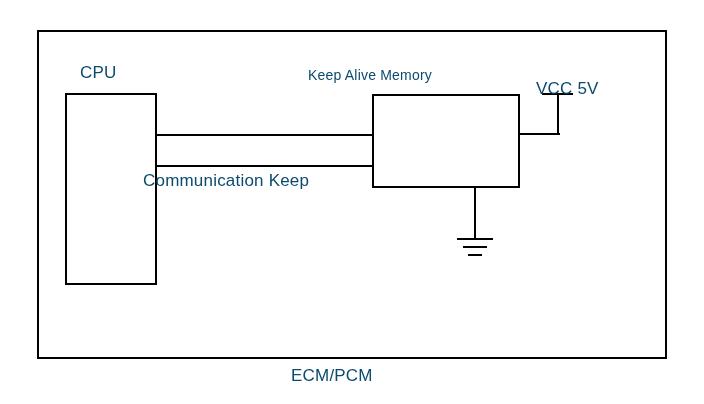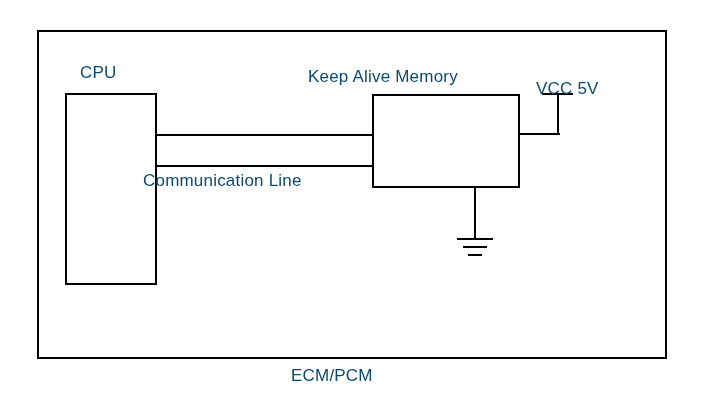--- a/index.html
+++ b/index.html
@@ -72,21 +72,21 @@
   
   #kam-box {
     left: 372px;
     top: 94px;
     width: 148px;
     height: 94px;
   }
   #kam-caption {
     left: 308px;
     top: 68px;
-    font-size: 17px;
+    font-size: 14px;
     letter-spacing: 0.2px;
   }
 
   
   #control-line {
     left: 155px;
     top: 134px;
     width: 219px;
   }
   #control-caption {
@@ -162,21 +162,21 @@
 
   <div class="box" id="cpu-box"></div>
   <div class="label" id="cpu-caption">CPU</div>
 
   <div class="box" id="kam-box"></div>
   <div class="label" id="kam-caption">Keep Alive Memory</div>
 
   <div class="hline" id="control-line"></div>
 
   <div class="hline" id="communication-line"></div>
-  <div class="label" id="communication-caption">Communication Line</div>
+  <div class="label" id="communication-caption">Communication Keep</div>
 
   <div class="hline" id="vcc-lead-h"></div>
   <div class="vline" id="vcc-lead-v"></div>
   <div class="hline" id="vcc-terminal"></div>
   <div class="label" id="vcc-caption">VCC 5V</div>
 
   <div class="vline" id="gnd-stem"></div>
   <div class="hline" id="gnd-bar-1"></div>
   <div class="hline" id="gnd-bar-2"></div>
   <div class="hline" id="gnd-bar-3"></div>

